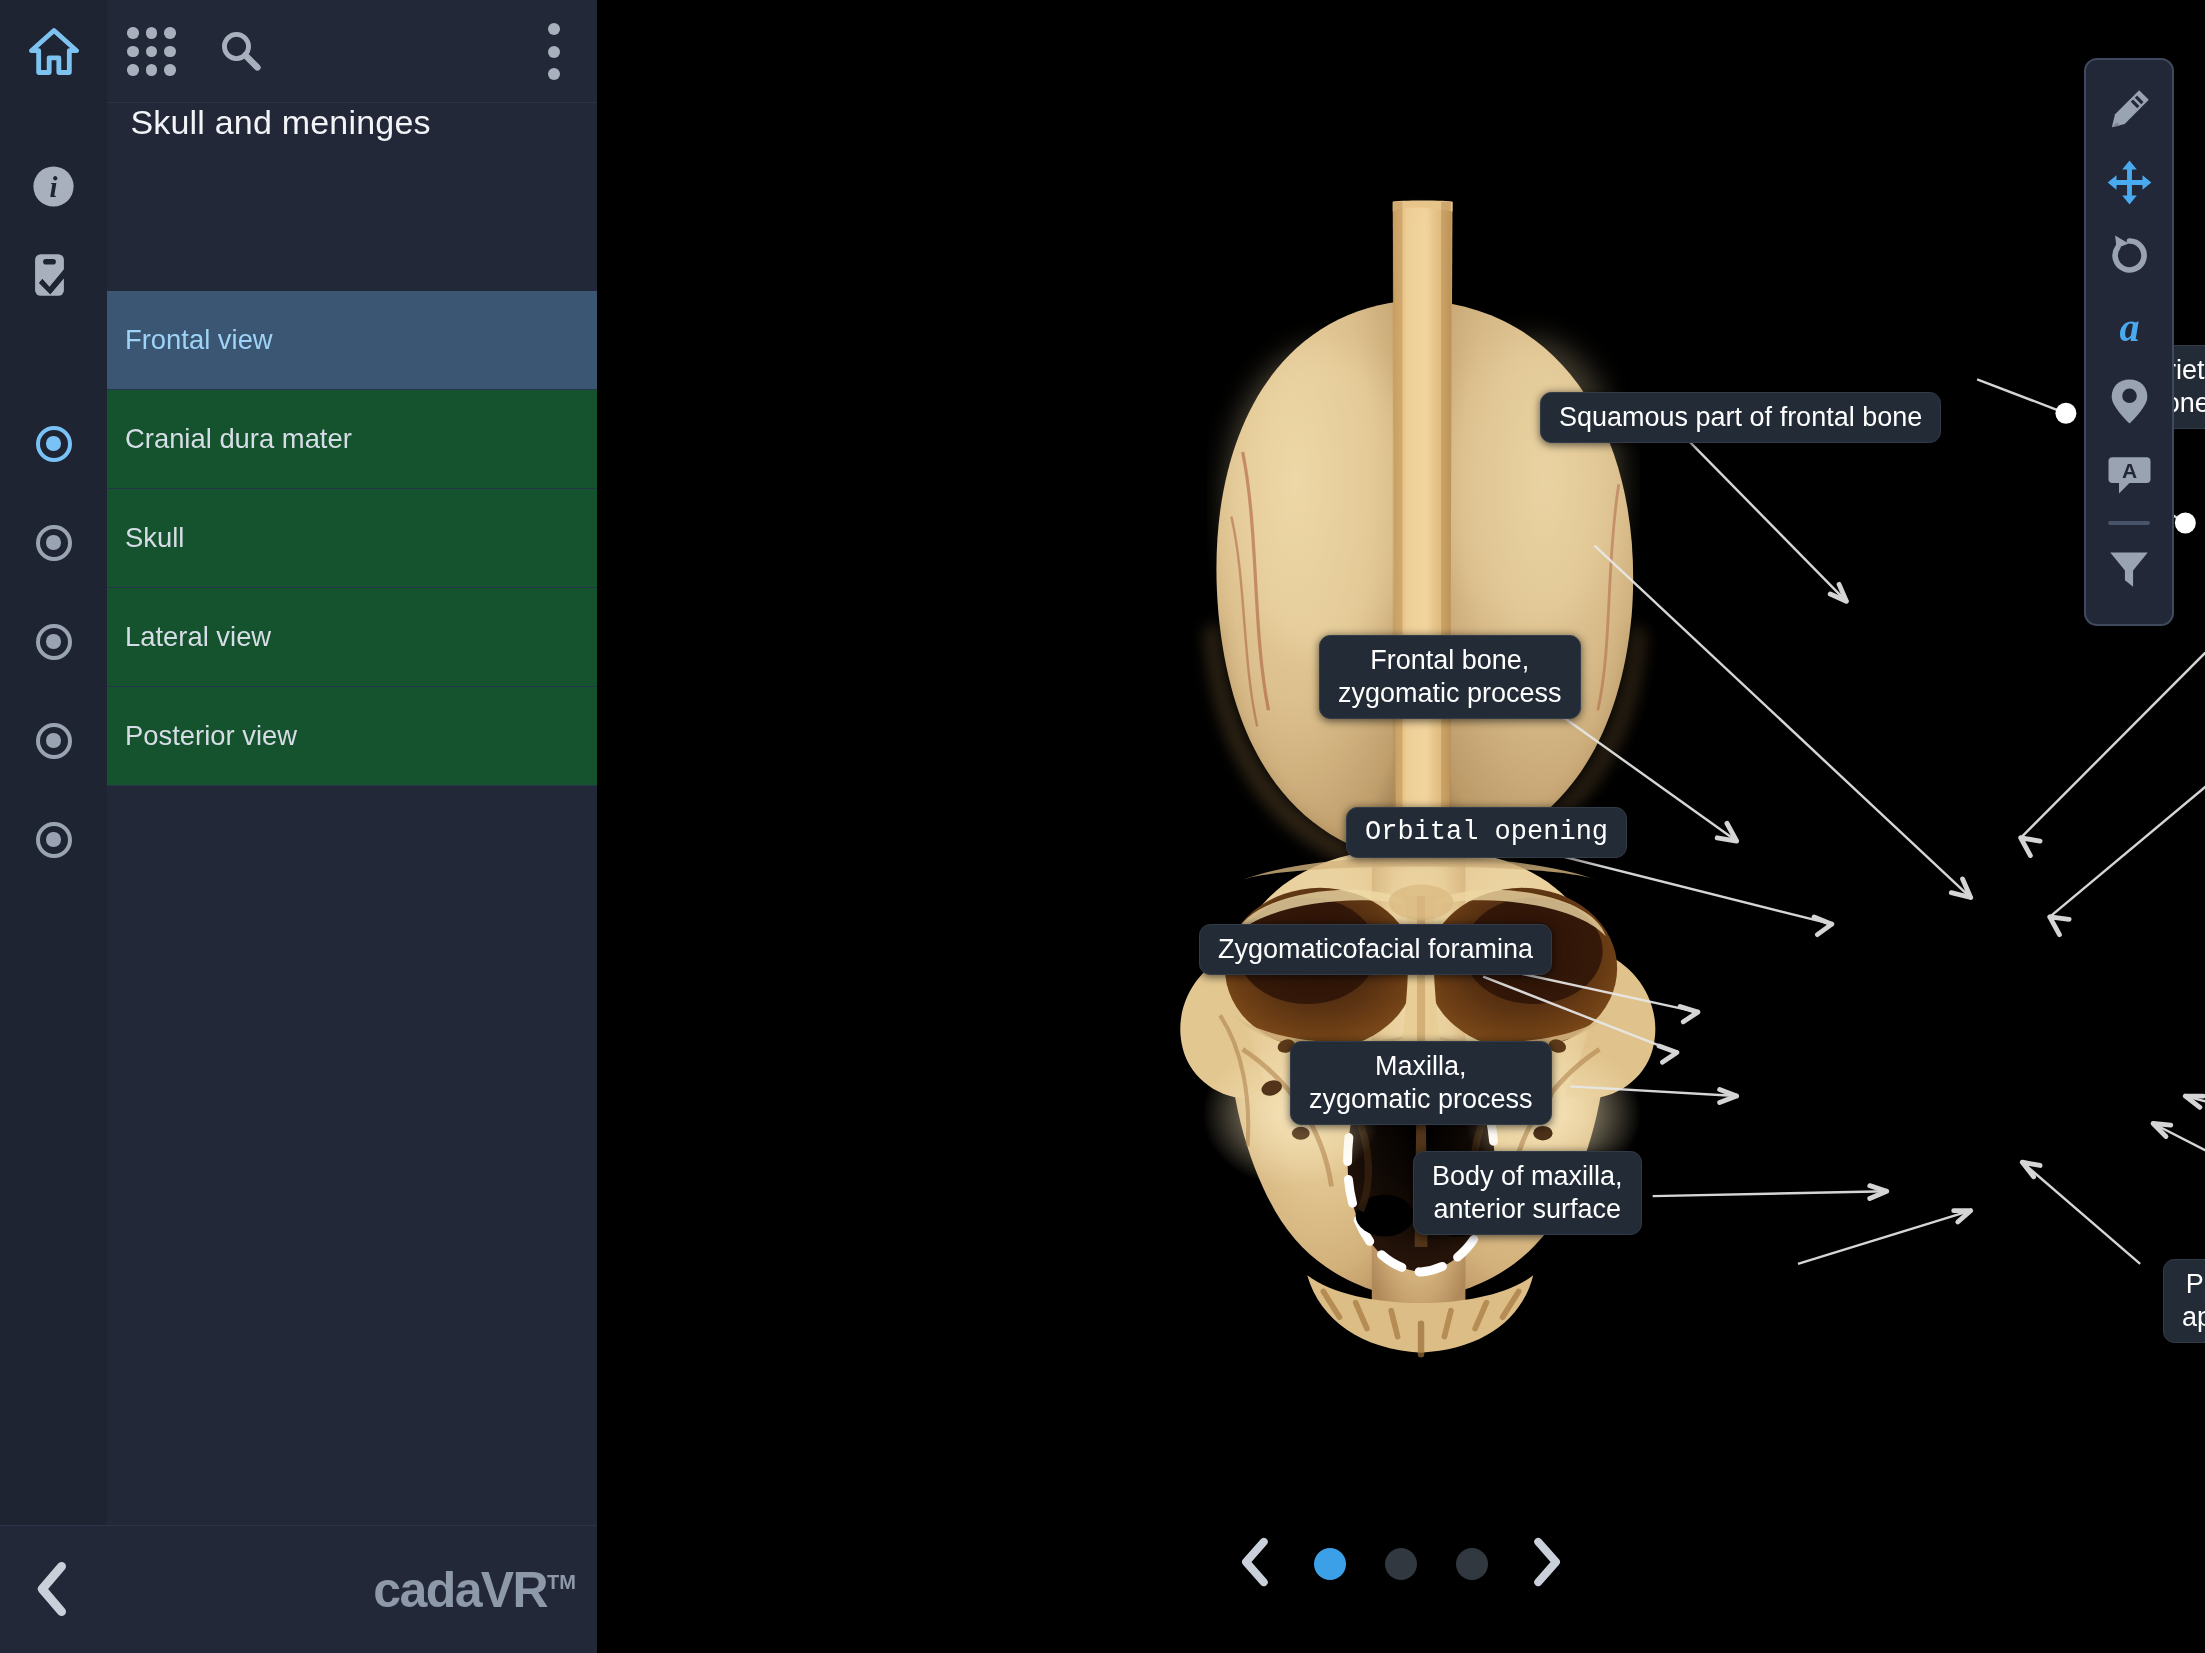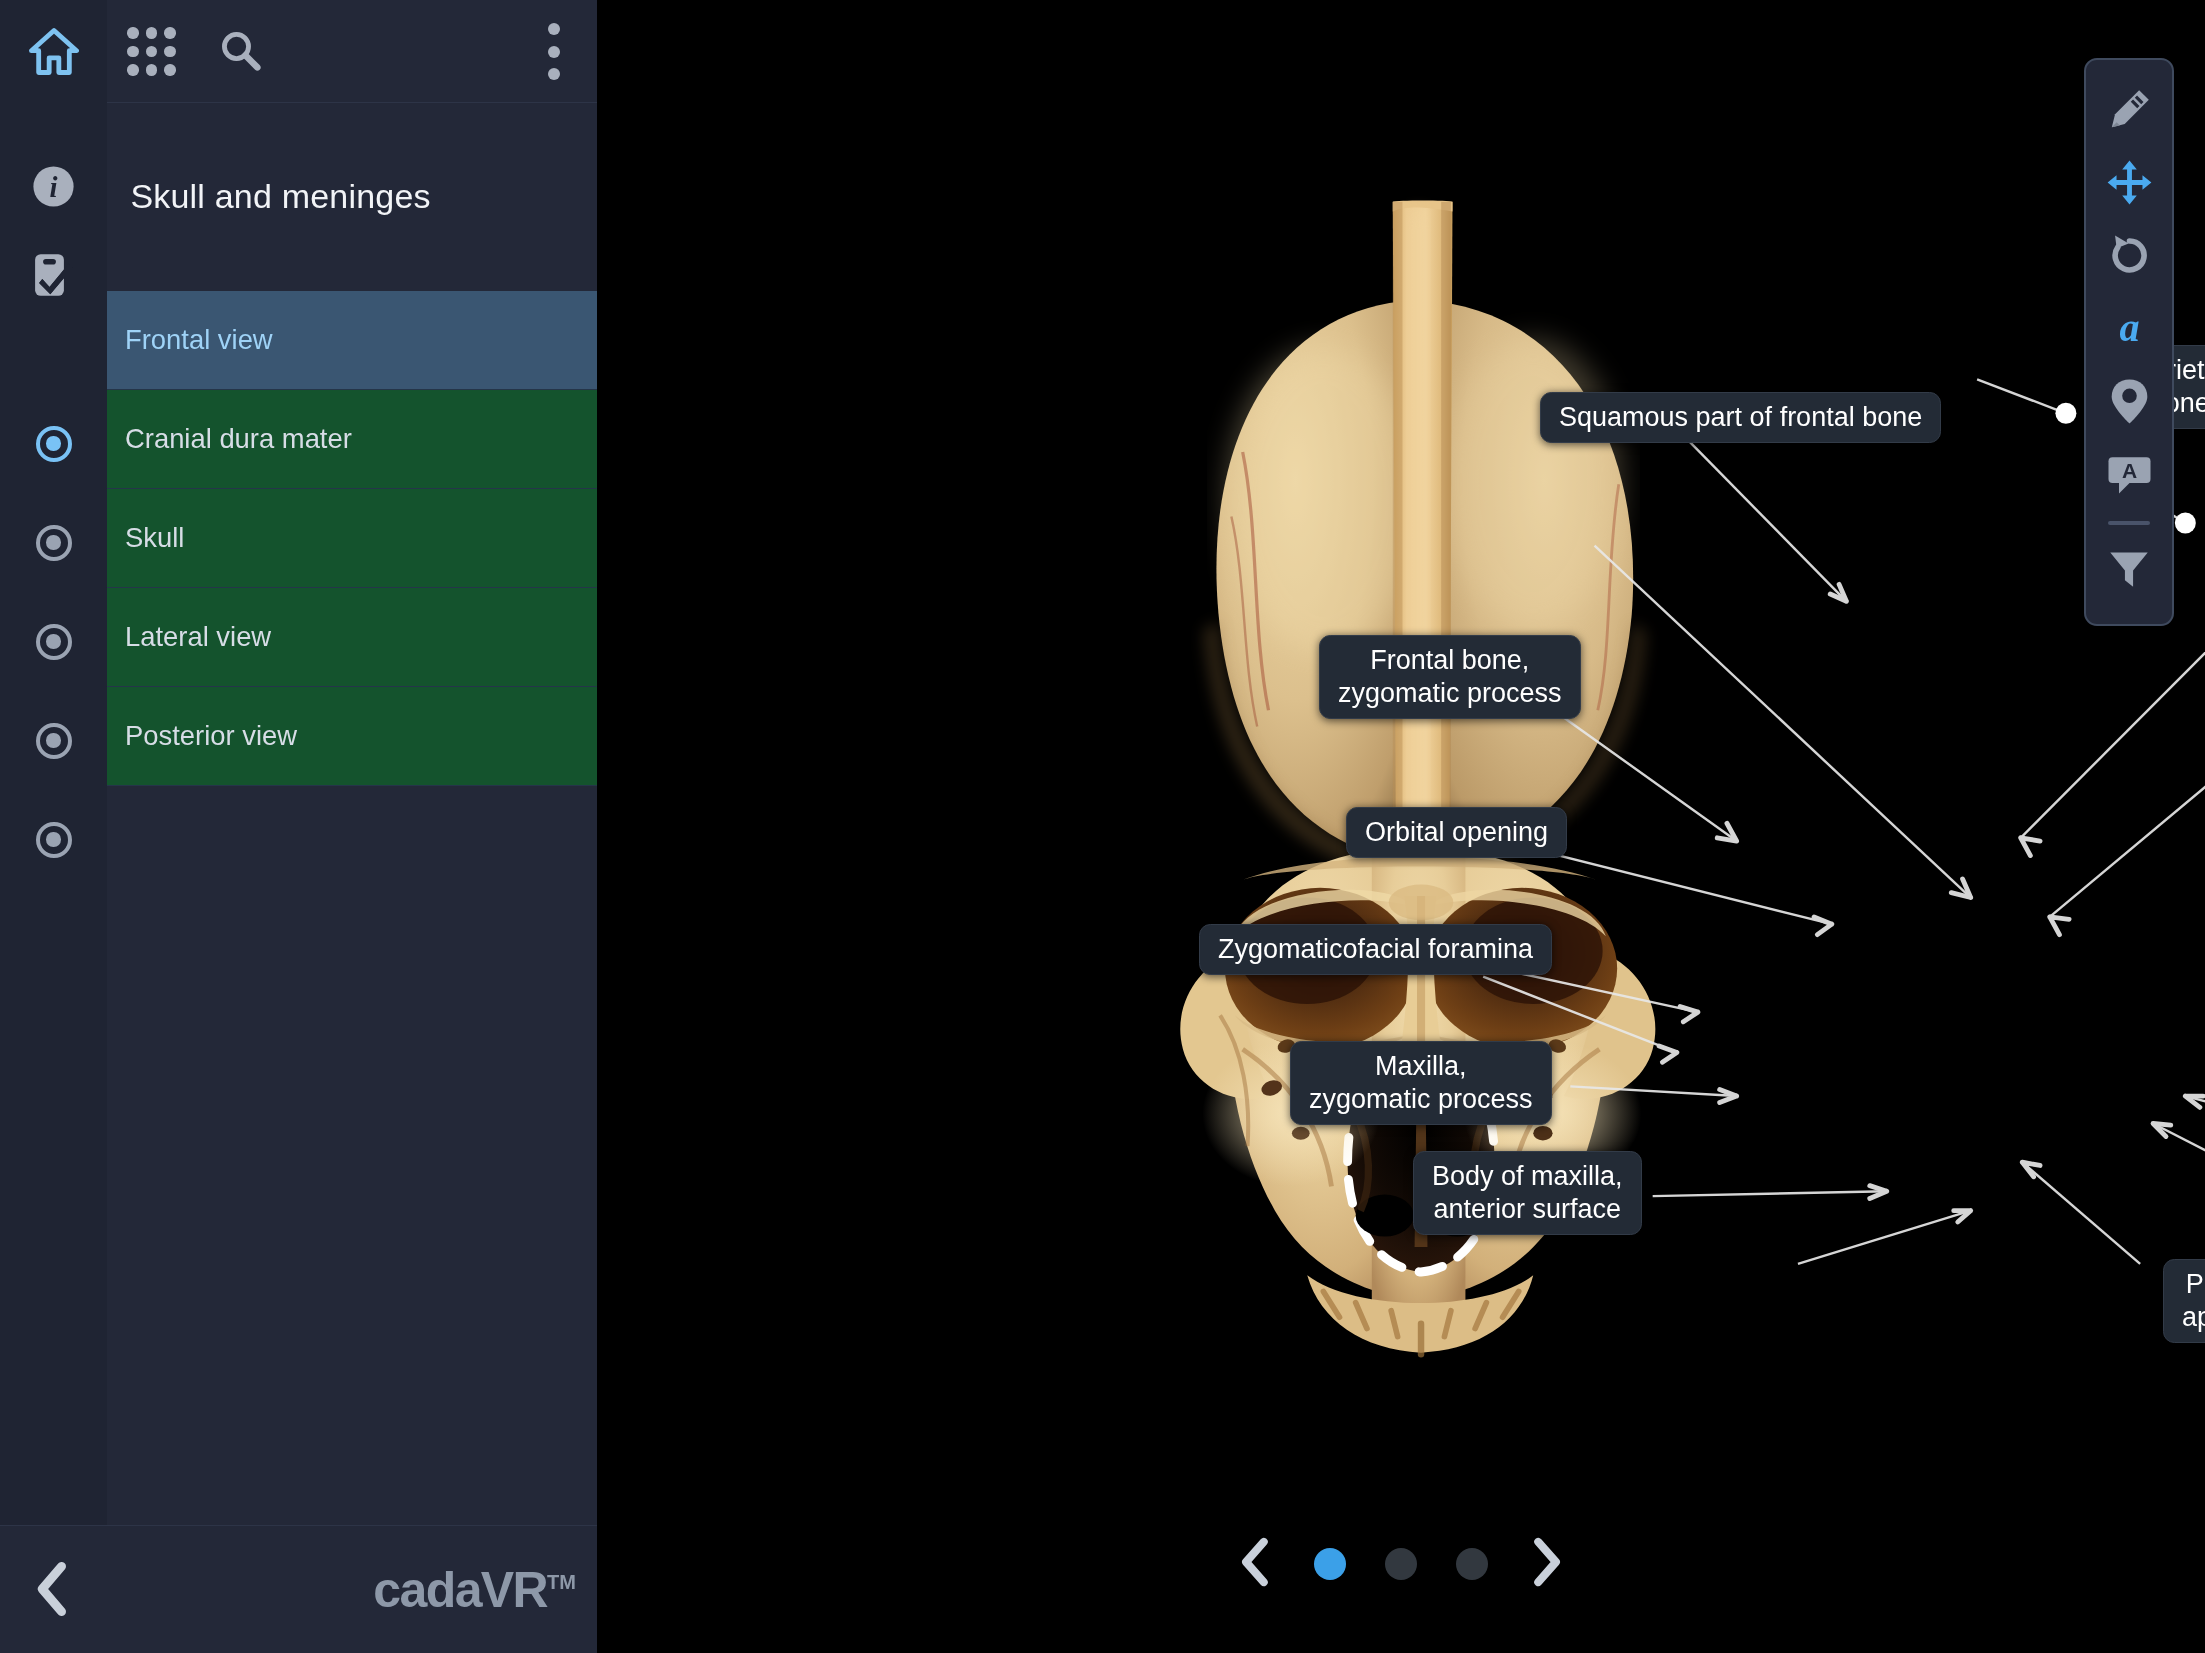--- a/index.html
+++ b/index.html
@@ -37,21 +37,21 @@
   
   #radio-col { position:absolute; left:0; top:291px; width:107px; }
   .radio-slot { height:99px; display:flex; align-items:center; justify-content:center; cursor:pointer; }
   .radio { width:36px; height:36px; border-radius:50%; border:4px solid #9aa3b2; display:flex; align-items:center; justify-content:center; }
   .radio i { width:14.5px; height:14.5px; border-radius:50%; background:#9aa3b2; display:block; }
   .radio.active { border-color:#79c2f5; }
   .radio.active i { background:#79c2f5; }
 
   
   #title-block { position:absolute; left:107px; top:103px; width:490px; height:187px; background:#232838;
-                 display:flex; align-items:center; }
+                 display:flex; }
   #page-title { color:#f2f4f7; font-size:34px; font-weight:400; padding-left:23.4px; letter-spacing:0.2px; }
 
   
   #view-list { position:absolute; left:107px; top:291px; width:490px; }
   .view-item { position:relative; background:#14532d; border-bottom:1.6px solid #253549;
                display:flex; align-items:center; padding-left:18px; cursor:pointer; }
   .view-item .vi-label { color:#d7dde6; font-size:27.4px; line-height:1.25; font-weight:400; }
   .view-item.selected { background:#3a5672; }
   .view-item.selected .vi-label { color:#9fd3f7; }
   .h-123 { height:99px; }
@@ -430,21 +430,21 @@
     </svg>
 
     <div class="lbl" style="left:943px; top:392px;"><span>Squamous part of frontal bone</span></div>
 
     <div class="lbl" style="left:1518px; top:345px;"><span>Parietal bone</span></div>
 
 
     <div class="lbl two" style="left:722px; top:635px;"><span>Frontal bone,
 zygomatic process</span></div>
 
-    <div class="lbl" style="left:749px; top:807px;"><span>Orbital opening</span></div>
+    <div class="lbl" style="left:749px; top:807px;font-family:Liberation Mono, monospace;"><span>Orbital opening</span></div>
 
     <div class="lbl" style="left:602px; top:924px;"><span>Zygomaticofacial foramina</span></div>
 
     <div class="lbl two" style="left:693px; top:1041px;"><span>Maxilla,
 zygomatic process</span></div>
 
     <div class="lbl two" style="left:816px; top:1151px;"><span>Body of maxilla,
 anterior surface</span></div>
 
 

